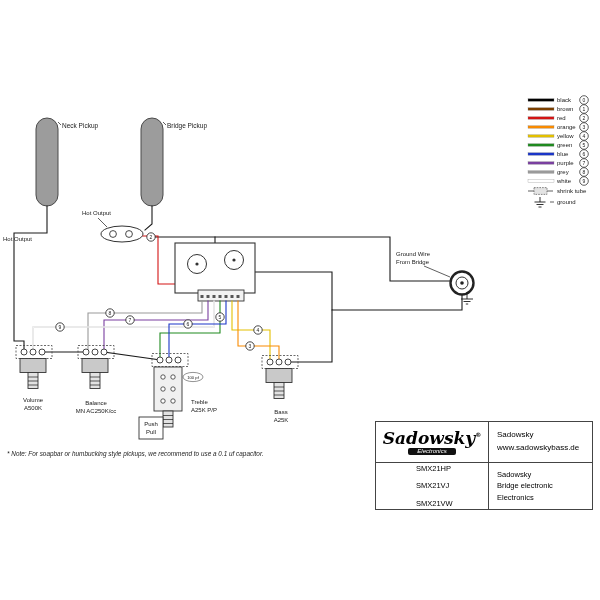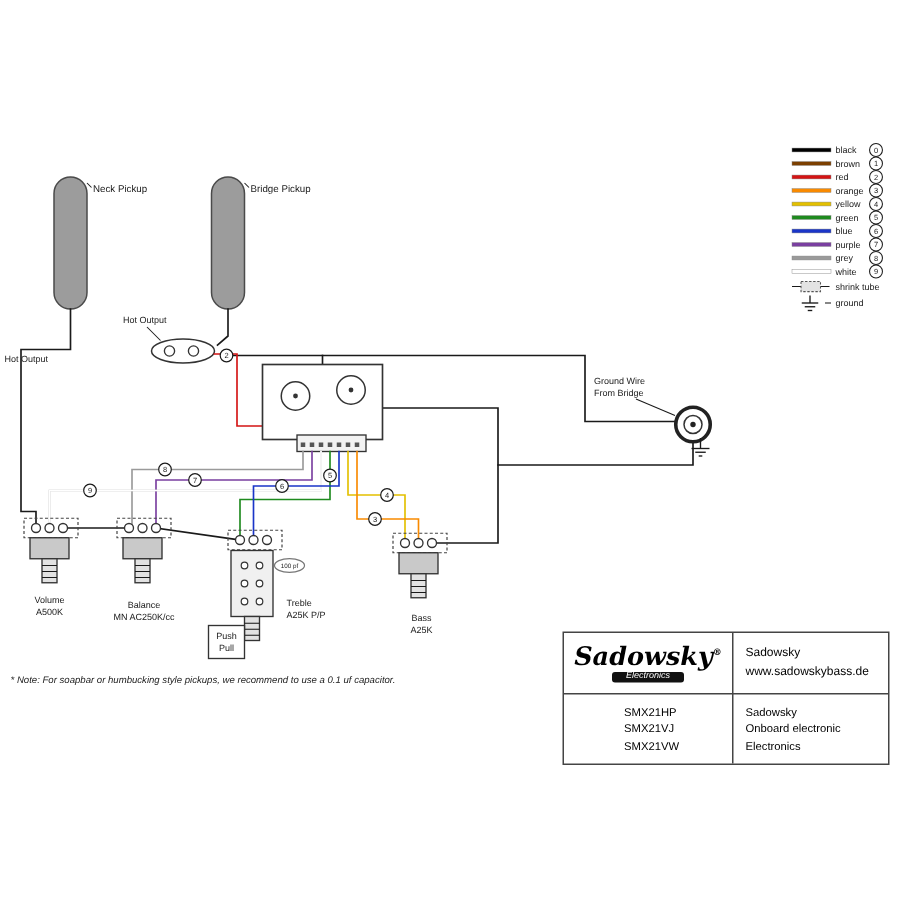--- a/index.html
+++ b/index.html
@@ -18,21 +18,21 @@
   .footer{position:absolute;left:375px;top:421px;width:216px;height:87px;border:1px solid #444;
           display:grid;grid-template-columns:112px 1fr;grid-template-rows:40px 1fr;background:#fff;}
   .fcell{box-sizing:border-box;}
   .c-right{border-left:1px solid #444;}
   .c-bottom{border-top:1px solid #444;}
   .brand-cell{display:flex;flex-direction:column;align-items:center;justify-content:center;}
   .brand-script{font-family:"DejaVu Serif",serif;font-style:italic;font-weight:bold;font-size:17px;line-height:1;}
   .brand-reg{font-size:6px;vertical-align:super;}
   .brand-sub{background:#111;color:#fff;font-style:italic;font-size:6px;padding:0.5px 9px;border-radius:2px;margin-top:1px;}
   .site-cell{display:flex;flex-direction:column;justify-content:center;padding-left:8px;font-size:8px;line-height:1.6;}
-  .models-cell{display:flex;flex-direction:column;justify-content:center;padding-left:40px;font-size:7.5px;line-height:1.5;}
+  .models-cell{display:flex;flex-direction:column;justify-content:space-between;padding-left:40px;font-size:7.5px;line-height:1.5;}
   .product-cell{display:flex;flex-direction:column;justify-content:center;padding-left:8px;font-size:7.5px;line-height:1.5;}
 </style>
 </head>
 <body>
 
 <div class="canvas">
 
 <svg width="600" height="600" viewBox="0 0 600 600">
 
   <g>
@@ -305,18 +305,18 @@
     <div>Sadowsky</div>
     <div>www.sadowskybass.de</div>
   </div>
   <div class="fcell c-bottom models-cell">
     <div>SMX21HP</div>
     <div>SMX21VJ</div>
     <div>SMX21VW</div>
   </div>
   <div class="fcell c-bottom c-right product-cell">
     <div>Sadowsky</div>
-    <div>Onboard electronic</div>
+    <div>Bridge electronic</div>
     <div>Electronics</div>
   </div>
 </div>
 
 </div>
 
 </body></html>

